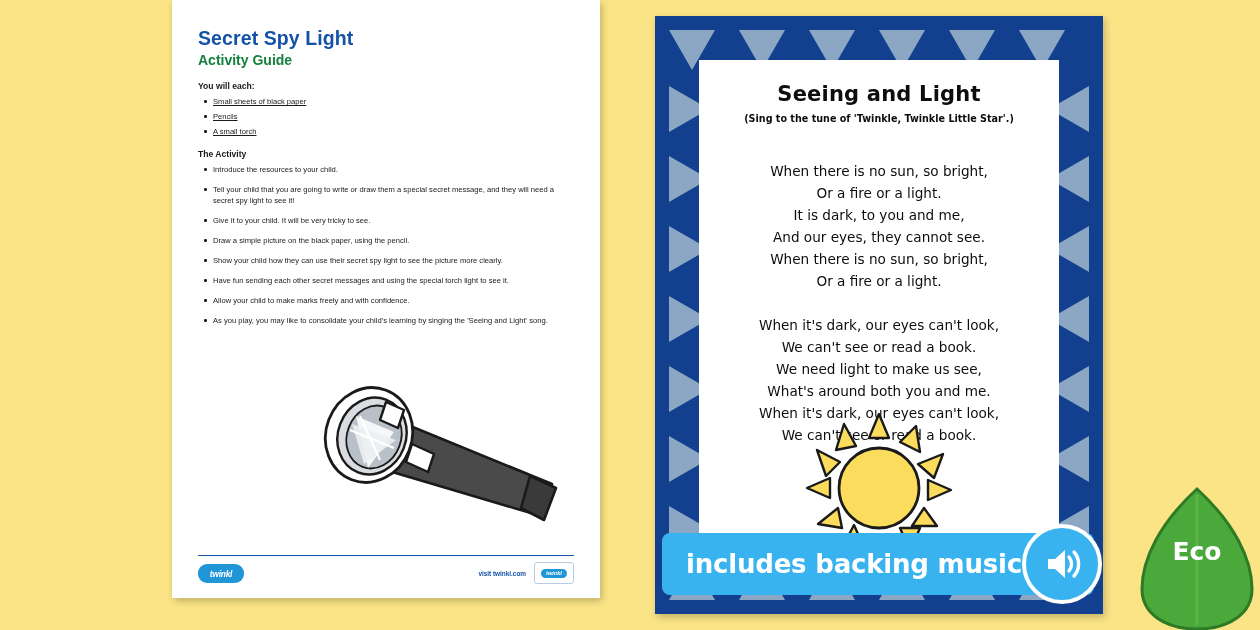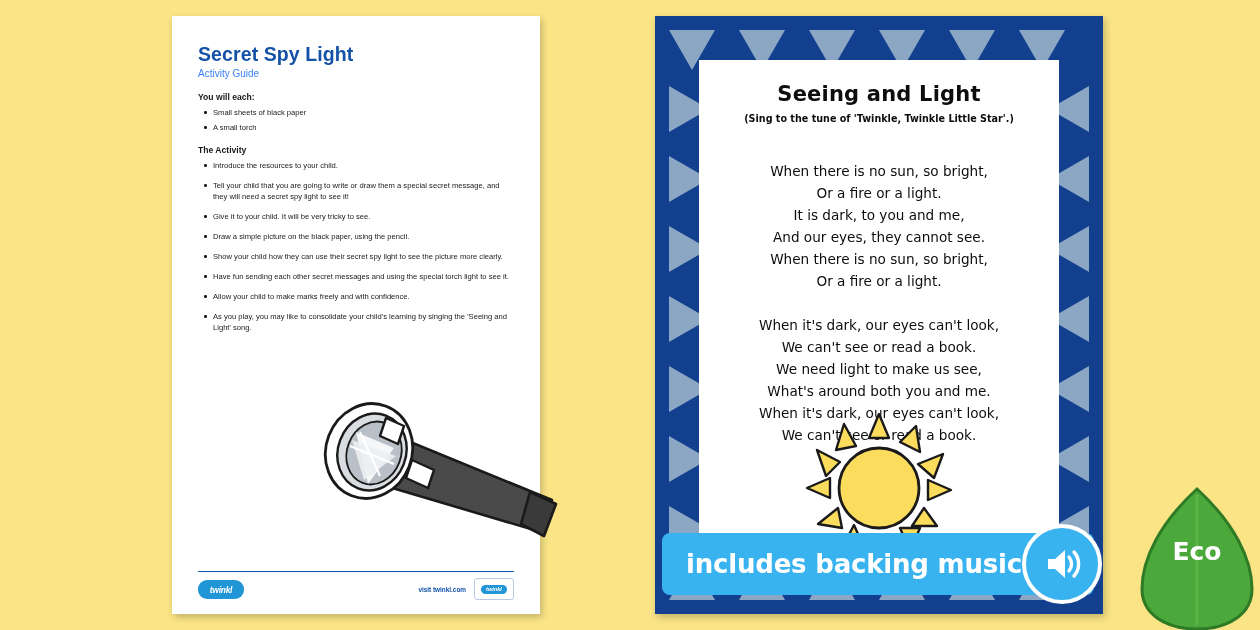--- a/index.html
+++ b/index.html
@@ -11,42 +11,42 @@
   }
   #stage {
     position: relative;
     width: 1260px; height: 630px;
     background: #fae486;
   }
 
   
   #left-sheet {
     position: absolute;
-    left: 172px; top: 16px;
-    width: 368px; height: 598px;
+    left: 172px; top: 0;
+    width: 428px; height: 598px;
     background: #ffffff;
     box-shadow: 2px 3px 7px rgba(0,0,0,0.22);
   }
   #left-inner {
     position: absolute;
     left: 0; top: 0; right: 0; bottom: 0;
     padding: 22px 26px 0 26px;
   }
   .doc-title {
     color: #1452a8;
     font-size: 19.5px;
     font-weight: bold;
     letter-spacing: 0.1px;
     margin: 6px 0 3px 0;
     line-height: 1.1;
   }
   .doc-subtitle {
-    color: #3b82f6;
-    font-size: 10px;
-    font-weight: normal;
+    color: #15803d;
+    font-size: 14px;
+    font-weight: bold;
     margin: 0 0 13px 0;
   }
   .sec-head {
     font-size: 8.6px;
     font-weight: bold;
     color: #1a1a1a;
     margin: 0 0 5px 0;
   }
   .sec-head.second { margin-top: 12px; }
   ul.bullets {
@@ -63,21 +63,21 @@
     margin-bottom: 5.5px;
   }
   ul.bullets li::before {
     content: "";
     position: absolute;
     left: 6px; top: 4px;
     width: 2.6px; height: 2.6px;
     border-radius: 50%;
     background: #1a1a1a;
   }
-  ul.bullets.tight li { margin-bottom: 4px; }
+  ul.bullets.tight li { margin-bottom: 4px; text-decoration: underline; }
   ul.bullets.activity li { margin-bottom: 9px; }
 
   
   #torch-wrap {
     position: absolute;
     left: 122px; top: 372px;
     width: 300px; height: 170px;
   }
 
   
@@ -229,20 +229,21 @@
 
   <div id="left-sheet">
     <div id="left-inner">
 
       <h1 class="doc-title">Secret Spy Light</h1>
       <h2 class="doc-subtitle">Activity Guide</h2>
 
       <div class="sec-head">You will each:</div>
       <ul class="bullets tight">
         <li>Small sheets of black paper</li>
+        <li>Pencils</li>
         <li>A small torch</li>
       </ul>
 
       <div class="sec-head second">The Activity</div>
       <ul class="bullets activity">
         <li>Introduce the resources to your child.</li>
         <li>Tell your child that you are going to write or draw them a special secret message, and they will need a secret spy light to see it!</li>
         <li>Give it to your child. It will be very tricky to see.</li>
         <li>Draw a simple picture on the black paper, using the pencil.</li>
         <li>Show your child how they can use their secret spy light to see the picture more clearly.</li>

